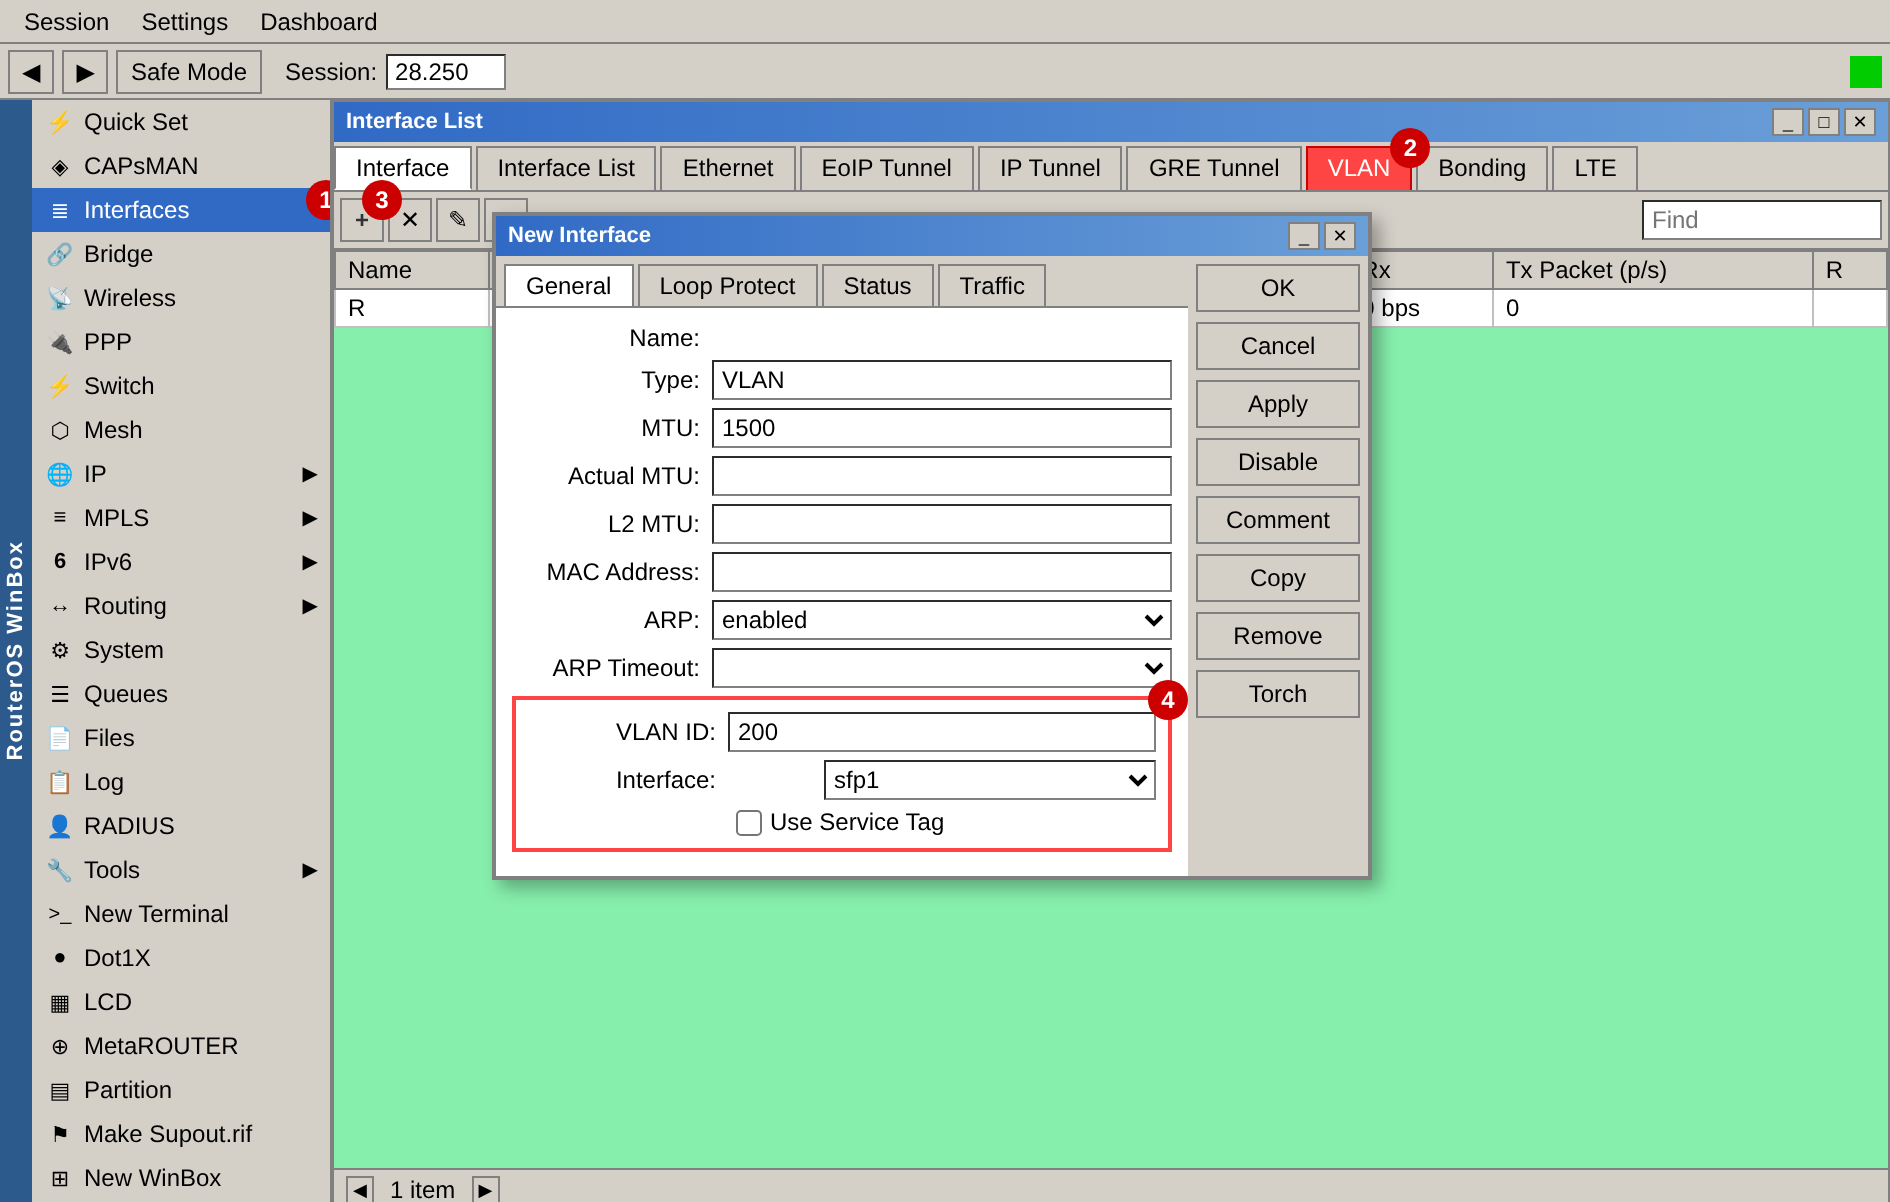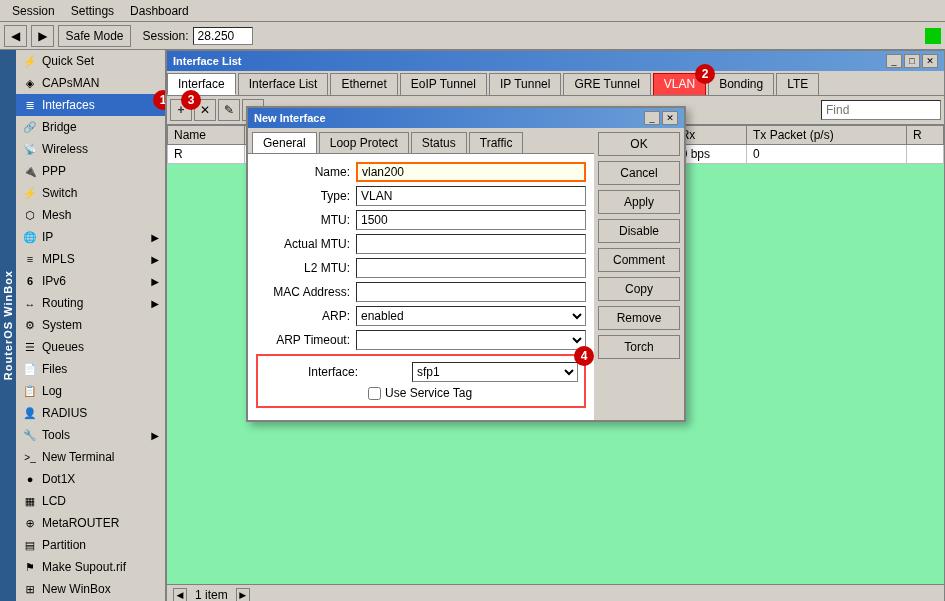--- a/index.html
+++ b/index.html
@@ -381,21 +381,20 @@
             <div class="dialog-tab active">General</div>
             <div class="dialog-tab">Loop Protect</div>
             <div class="dialog-tab">Status</div>
             <div class="dialog-tab">Traffic</div>
           </div>
 
           <div class="dialog-content">
 
             <div class="form-row">
               <span class="form-label">Name:</span>
-              <input type="text" class="form-input highlighted" value="vlan200" style="">
             </div>
 
             <div class="form-row">
               <span class="form-label">Type:</span>
               <div class="form-input">VLAN</div>
             </div>
 
             <div class="form-row">
               <span class="form-label">MTU:</span>
               <input type="text" class="form-input" value="1500" style="">
@@ -433,20 +432,24 @@
                 <select style="flex:1; border:none; background:transparent; outline:none;">
                   <option></option>
                 </select>
               </div>
             </div>
 
             <div class="vlan-section" style="position:relative;">
 
               <span class="badge" style="right:-10px; top:-10px; width:20px; height:20px; font-size:12px;">4</span>
 
+              <div class="form-row">
+                <span class="form-label">VLAN ID:</span>
+                <input type="text" class="form-input" value="200" style="">
+              </div>
 
               <div class="form-row">
                 <span class="form-label">Interface:</span>
                 <div style="flex:1; display:flex; align-items:center; border: 1px inset #808080; background:white; height:20px;margin-left:48px;">
                   <select style="flex:1; border:none; background:transparent; outline:none;">
                     <option>sfp1</option>
                   </select>
                 </div>
               </div>
 

